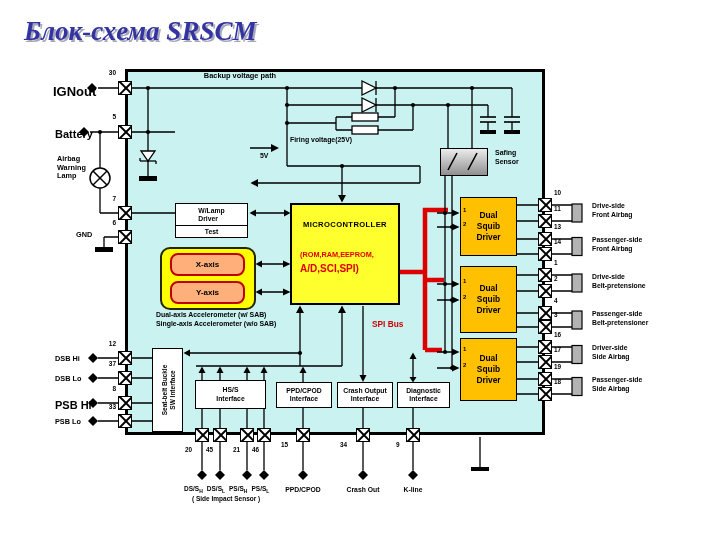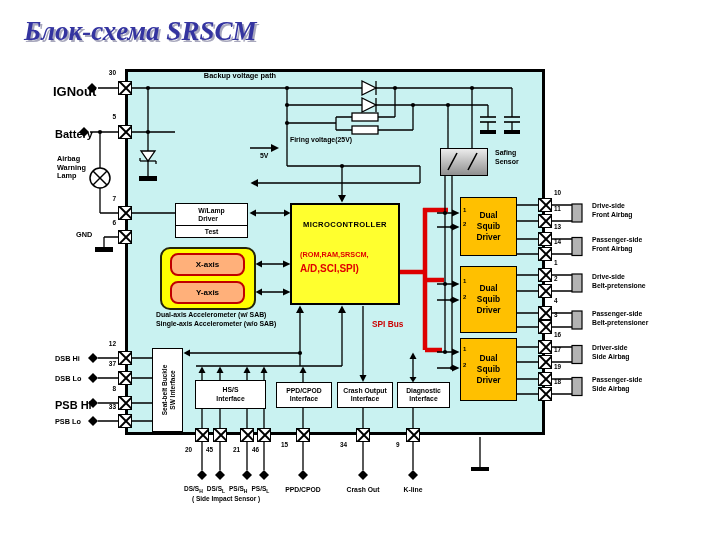--- a/index.html
+++ b/index.html
@@ -163,21 +163,21 @@
       <span>X-axis</span>
     </div>
   <div class="box cell" style="left:170px;top:281px;width:75px;height:23px;background:#ffb07a;border:2px solid #c00000;border-radius:8px;font-size:8px">
       <span>Y-axis</span>
     </div>
   <div class="txt b" style="left:156px;top:311px;font-size:6.9px">Dual-axis Accelerometer (w/ SAB)</div>
   <div class="txt b" style="left:156px;top:320px;font-size:6.9px">Single-axis Accelerometer (w/o SAB)</div>
 
   <div class="box" style="left:290px;top:203px;width:110px;height:102px;background:#ffff2e;border:2.5px solid #000">
     <div class="b" style="position:absolute;left:0;top:15px;width:100%;text-align:center;font-size:7.6px;letter-spacing:.4px">MICROCONTROLLER</div>
-    <div class="b" style="position:absolute;left:8px;top:45px;font-size:7.3px;color:#e00000">(ROM,RAM,SRSCM,</div>
+    <div class="b" style="position:absolute;left:8px;top:45px;font-size:7.3px;color:#e00000">(ROM,RAM,EEPROM,</div>
     <div class="b" style="position:absolute;left:8px;top:58px;font-size:10px;color:#e00000">A/D,SCI,SPI)</div>
   </div>
 
   <div class="box" style="left:440px;top:148px;width:48px;height:28px;background:linear-gradient(180deg,#ececec 0%,#8f8f8f 100%);border:1.5px solid #000">
     <svg width="45" height="25">
         <path d="M7 21 L16 4 M27 21 L36 4" stroke="#000" stroke-width="1.6" fill="none"></path>
       </svg>
   </div>
   <div class="txt b ml" style="left:495px;top:149px;font-size:7px;line-height:8.5px">Safing
 Sensor</div>

